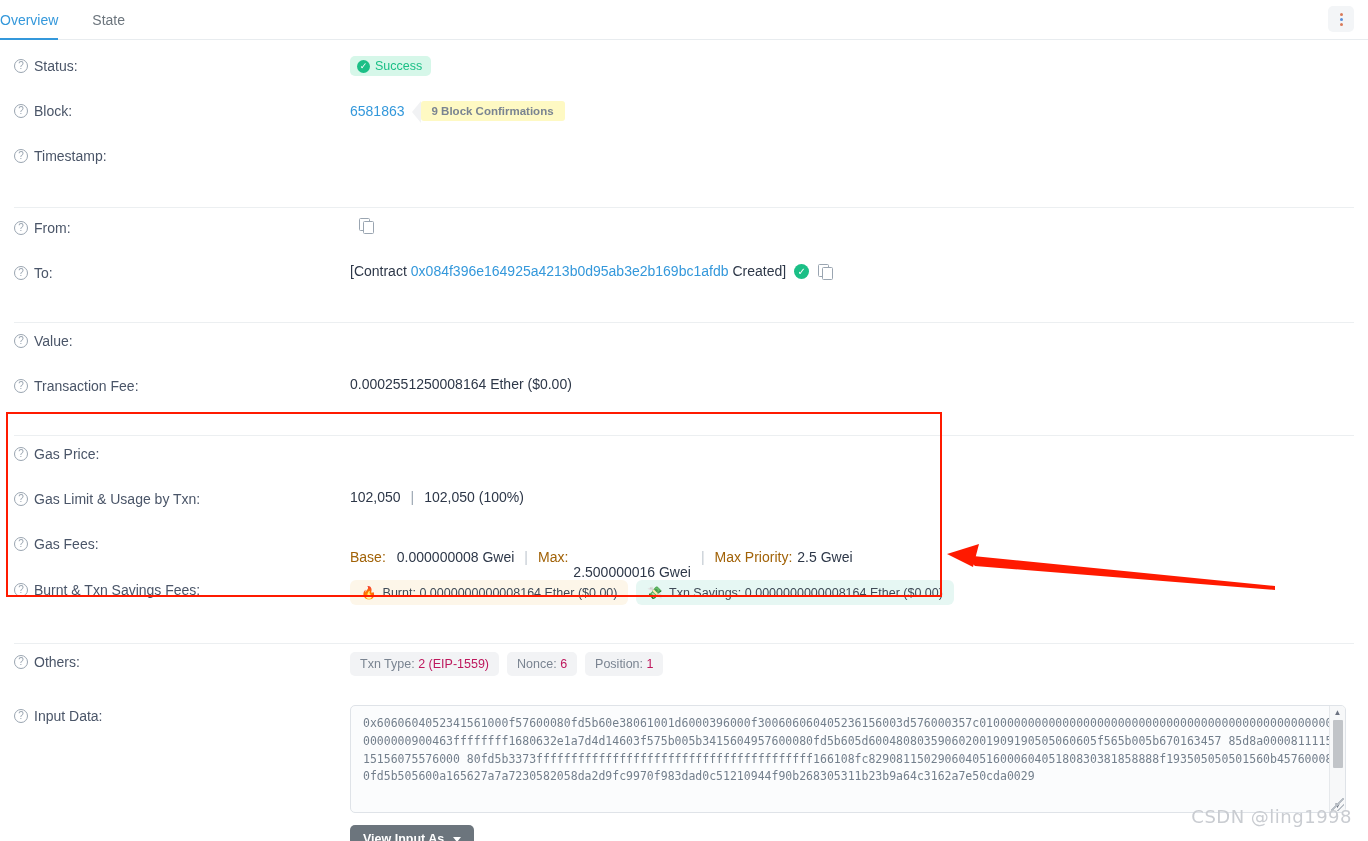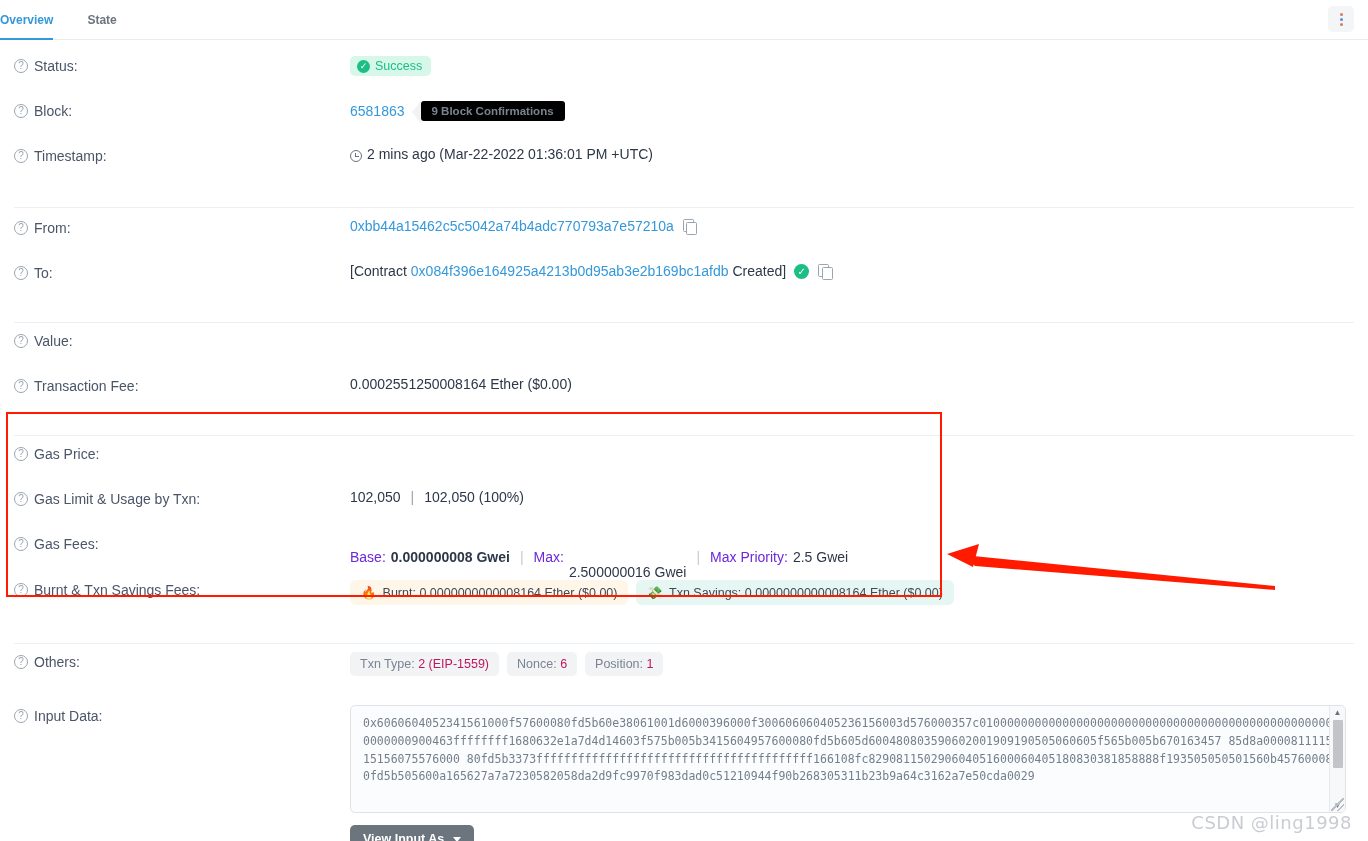--- a/index.html
+++ b/index.html
@@ -20,22 +20,22 @@
     border-bottom:1px solid #e8ecef;
     display:flex;
     align-items:stretch;
     padding-left:0;
     position:relative;
   }
   .tab {
     display:flex; align-items:center;
     padding:0 18px 0 0;
     margin-right:16px;
-    font-size:12px;
-    font-weight:bold;
+    font-size:14px;
+    font-weight:normal;
     color:#6c757d;
     cursor:pointer;
     position:relative;
     justify-content:flex-end;
   }
   .tab.first { padding-left:0; }
   .tab.active { color:#3498db; }
   .tab.active:after {
     content:"";
     position:absolute;
@@ -113,21 +113,21 @@
   .check-circle {
     width:13px; height:13px; border-radius:50%;
     background:#1bbf86; color:#fff;
     font-size:9px; line-height:13px; text-align:center;
     display:inline-block;
   }
   .blue-link { color:#3498db; text-decoration:none; cursor:pointer; }
 
   .confirm-chip {
     position:relative;
-    background:#000000;
+    background:#fef9c3;
     color:#7a8491;
     font-size:11.5px;
     font-weight:bold;
     padding:4px 11px;
     margin-left:16px;
     border-radius:3px;
     white-space:nowrap;
   }
   .confirm-chip:before {
     content:"";
@@ -213,21 +213,21 @@
   }
   .savings-chip {
     display:inline-flex; align-items:center; gap:6px;
     background:#e6f7f3;
     border-radius:6px;
     padding:5px 11px;
     font-size:12.5px;
     color:#3f4a56;
   }
 
-  .gasfee-lbl { color:#6d28d9; }
+  .gasfee-lbl { color:#a16207; }
   .gasfee-pipe { color:#c3cad2; margin:0 10px; }
 
   
   .hl-box {
     position:absolute;
     left:6px; top:412px;
     width:936px; height:185px;
     border:2px solid #ff1a00;
     pointer-events:none;
     z-index:5;
@@ -299,21 +299,21 @@
   .caret-down {
     width:0;height:0;
     border-left:4px solid transparent;
     border-right:4px solid transparent;
     border-top:5px solid #ffffff;
     display:inline-block;
   }
 
   .watermark {
     position:absolute;
-    right:16px; bottom:8px;
+    right:16px; bottom:14px;
     color:#c9ccd1;
     font-size:18px;
     letter-spacing:0.5px;
     font-family:"DejaVu Sans", sans-serif;
   }
 </style>
 </head>
 <body>
 
 <div class="tabbar">
@@ -354,35 +354,30 @@
       <a class="blue-link">6581863</a>
       <span class="confirm-chip">9 Block Confirmations</span>
     </div>
   </div>
 
   <div class="row">
     <div class="label">
       <span class="qmark">?</span>
       <span>Timestamp:</span>
     </div>
-    <div class="val">
-      <span class="clock-ico"></span>
-      <span>2 mins ago (Mar-22-2022 01:36:01 PM +UTC)</span>
-    </div>
   </div>
 
   <div class="sep" style="margin-top:16px;"></div>
 
   <div class="row" style="margin-top:10px;">
     <div class="label">
       <span class="qmark">?</span>
       <span>From:</span>
     </div>
     <div class="val">
-      <a class="blue-link">0xbb44a15462c5c5042a74b4adc770793a7e57210a</a>
       <span class="copy-ico"></span>
     </div>
   </div>
 
   <div class="row">
     <div class="label">
       <span class="qmark">?</span>
       <span>To:</span>
     </div>
     <div class="val">
@@ -432,21 +427,21 @@
     </div>
   </div>
 
   <div class="row">
     <div class="label">
       <span class="qmark">?</span>
       <span>Gas Fees:</span>
     </div>
     <div class="val">
       <span class="gasfee-lbl">Base:</span>
-      <span style="margin-left:5px;font-weight:bold;">0.000000008 Gwei</span>
+      <span style="margin-left:11px;">0.000000008 Gwei</span>
       <span class="gasfee-pipe">|</span>
       <span class="gasfee-lbl">Max:</span>
       <span style="margin-left:5px;margin-top:30px;">2.500000016 Gwei</span>
       <span class="gasfee-pipe">|</span>
       <span class="gasfee-lbl">Max Priority:</span>
       <span style="margin-left:5px;">2.5 Gwei</span>
     </div>
   </div>
 
   <div class="row">

